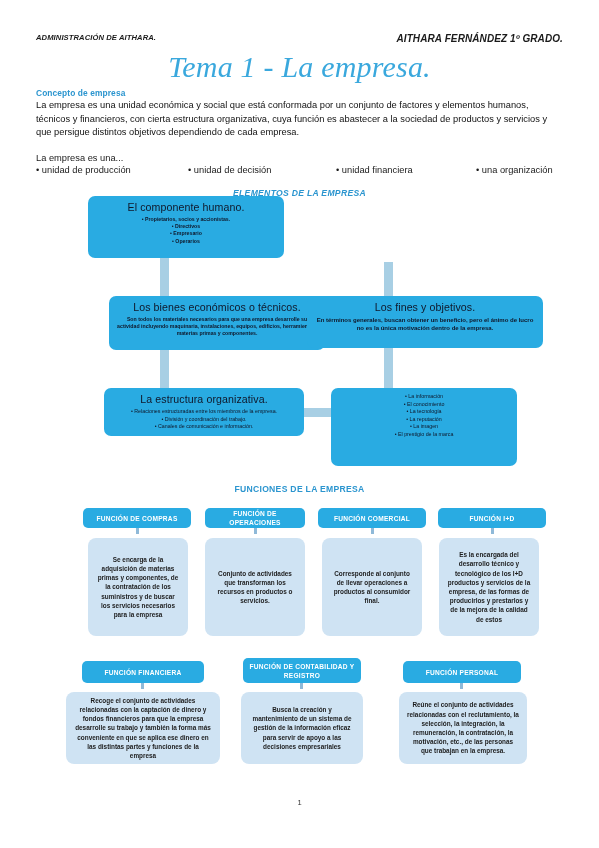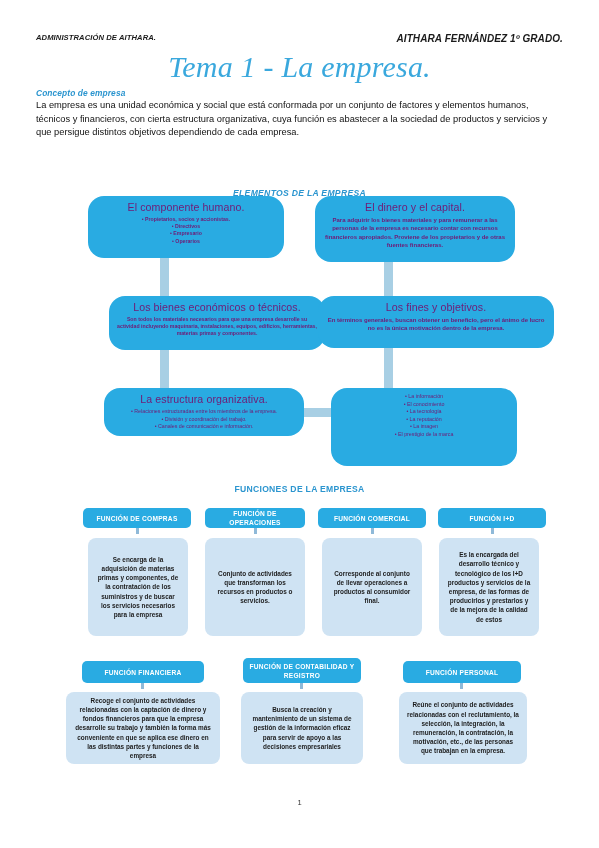--- a/index.html
+++ b/index.html
@@ -15,47 +15,47 @@
   .hdr .left{position:absolute;left:36px;top:0;font-size:7.6px;font-style:italic;font-weight:600;letter-spacing:.1px;}
   .hdr .right{position:absolute;right:36px;top:0;font-size:10px;font-style:italic;font-weight:600;letter-spacing:.1px;}
 
   .doc-title{
     position:absolute;top:50px;left:0;width:599px;text-align:center;
     font-family:"Liberation Serif",serif;font-style:italic;
     font-size:30px;color:#3aa8dd;letter-spacing:.2px;
   }
 
   
-  .sub-head{position:absolute;left:36px;top:88px;font-size:8.4px;font-style:italic;
+  .sub-head{position:absolute;left:36px;top:88px;font-size:8.4px;
     font-weight:700;color:#2b95cf;letter-spacing:.1px;}
   .para{position:absolute;left:36px;top:99px;width:528px;font-size:9.3px;line-height:13.7px;color:#111;}
   .bullets{position:absolute;left:36px;top:153px;width:532px;font-size:9.3px;}
   .bullets span{display:inline-block;}
   .b1{width:152px;}
   .b2{width:148px;}
   .b3{width:140px;}
 
   
   .sec-title{position:absolute;width:599px;text-align:center;font-size:8.6px;font-weight:700;
     font-style:italic;color:#2b95cf;letter-spacing:.3px;}
   #sec-elementos{top:188px;}
   #sec-funciones{top:484px;font-style:normal;}
 
   
-  .dbox{position:absolute;background:#29abe2;border-radius:16px;color:#701a75;
+  .dbox{position:absolute;background:#29abe2;border-radius:7px;color:#0f172a;
     text-align:center;box-sizing:border-box;padding:5px 7px;overflow:hidden;}
   .dbox .t{font-size:10.6px;line-height:13px;margin-bottom:2px;letter-spacing:.1px;}
   .dbox .s{font-size:5.2px;line-height:7.2px;font-weight:700;}
   .dbox .b{font-size:5.3px;line-height:7.6px;}
   .dbox .p{font-size:6.0px;line-height:8.4px;font-weight:700;}
 
   #bx-humano{left:88px;top:196px;width:196px;height:62px;}
   #bx-dinero{left:315px;top:196px;width:200px;height:66px;}
   #bx-bienes{left:109px;top:296px;width:216px;height:54px;}
-  #bx-fines{left:318px;top:296px;width:236px;height:52px;}
+  #bx-fines{left:307px;top:296px;width:236px;height:52px;}
   #bx-estructura{left:104px;top:388px;width:200px;height:48px;}
   #bx-intangibles{left:331px;top:388px;width:186px;height:78px;}
 
   
   .conn{position:absolute;background:#a8cfe4;}
   #c1{left:160px;top:258px;width:9px;height:38px;}
   #c2{left:384px;top:262px;width:9px;height:34px;}
   #c3{left:160px;top:350px;width:9px;height:38px;}
   #c4{left:384px;top:348px;width:9px;height:40px;}
   #c5{left:304px;top:408px;width:27px;height:9px;}
@@ -105,41 +105,43 @@
   <div class="hdr">
     <div class="left">ADMINISTRACIÓN DE AITHARA.</div>
     <div class="right">AITHARA FERNÁNDEZ 1º GRADO.</div>
   </div>
 
   <div class="doc-title">Tema 1 - La empresa.</div>
 
   <div class="sub-head">Concepto de empresa</div>
   <div class="para">La empresa es una unidad económica y social que está conformada por un conjunto de factores y elementos humanos, técnicos y financieros, con cierta estructura organizativa, cuya función es abastecer a la sociedad de productos y servicios y que persigue distintos objetivos dependiendo de cada empresa.</div>
 
+  <div class="bullets">
+    <div>La empresa es una...</div>
+    <div style="margin-top:2px;">
+      <span class="b1">• unidad de producción</span><span class="b2">• unidad de decisión</span><span class="b3">• unidad financiera</span><span>• una organización</span>
+    </div>
+  </div>
 
   <div class="sec-title" id="sec-elementos">ELEMENTOS DE LA EMPRESA</div>
 
   <div class="conn" id="c1"></div>
   <div class="conn" id="c2"></div>
   <div class="conn" id="c3"></div>
   <div class="conn" id="c4"></div>
   <div class="conn" id="c5"></div>
 
   <div class="dbox" id="bx-humano">
     <div class="t">El componente humano.</div>
     <div class="s">• Propietarios, socios y accionistas.</div>
     <div class="s">• Directivos</div>
     <div class="s">• Empresario</div>
     <div class="s">• Operarios</div>
   </div>
 
-  <div class="dbox" id="bx-dinero">
-    <div class="t">El dinero y el capital.</div>
-    <div class="p">Para adquirir los bienes materiales y para remunerar a las personas de la empresa es necesario contar con recursos financieros apropiados. Proviene de los propietarios y de otras fuentes financieras.</div>
-  </div>
 
   <div class="dbox" id="bx-bienes">
     <div class="t">Los bienes económicos o técnicos.</div>
     <div class="s">Son todos los materiales necesarios para que una empresa desarrolle su actividad incluyendo maquinaria, instalaciones, equipos, edificios, herramientas, materias primas y componentes.</div>
   </div>
 
   <div class="dbox" id="bx-fines">
     <div class="t">Los fines y objetivos.</div>
     <div class="p">En términos generales, buscan obtener un beneficio, pero el ánimo de lucro no es la única motivación dentro de la empresa.</div>
   </div>

